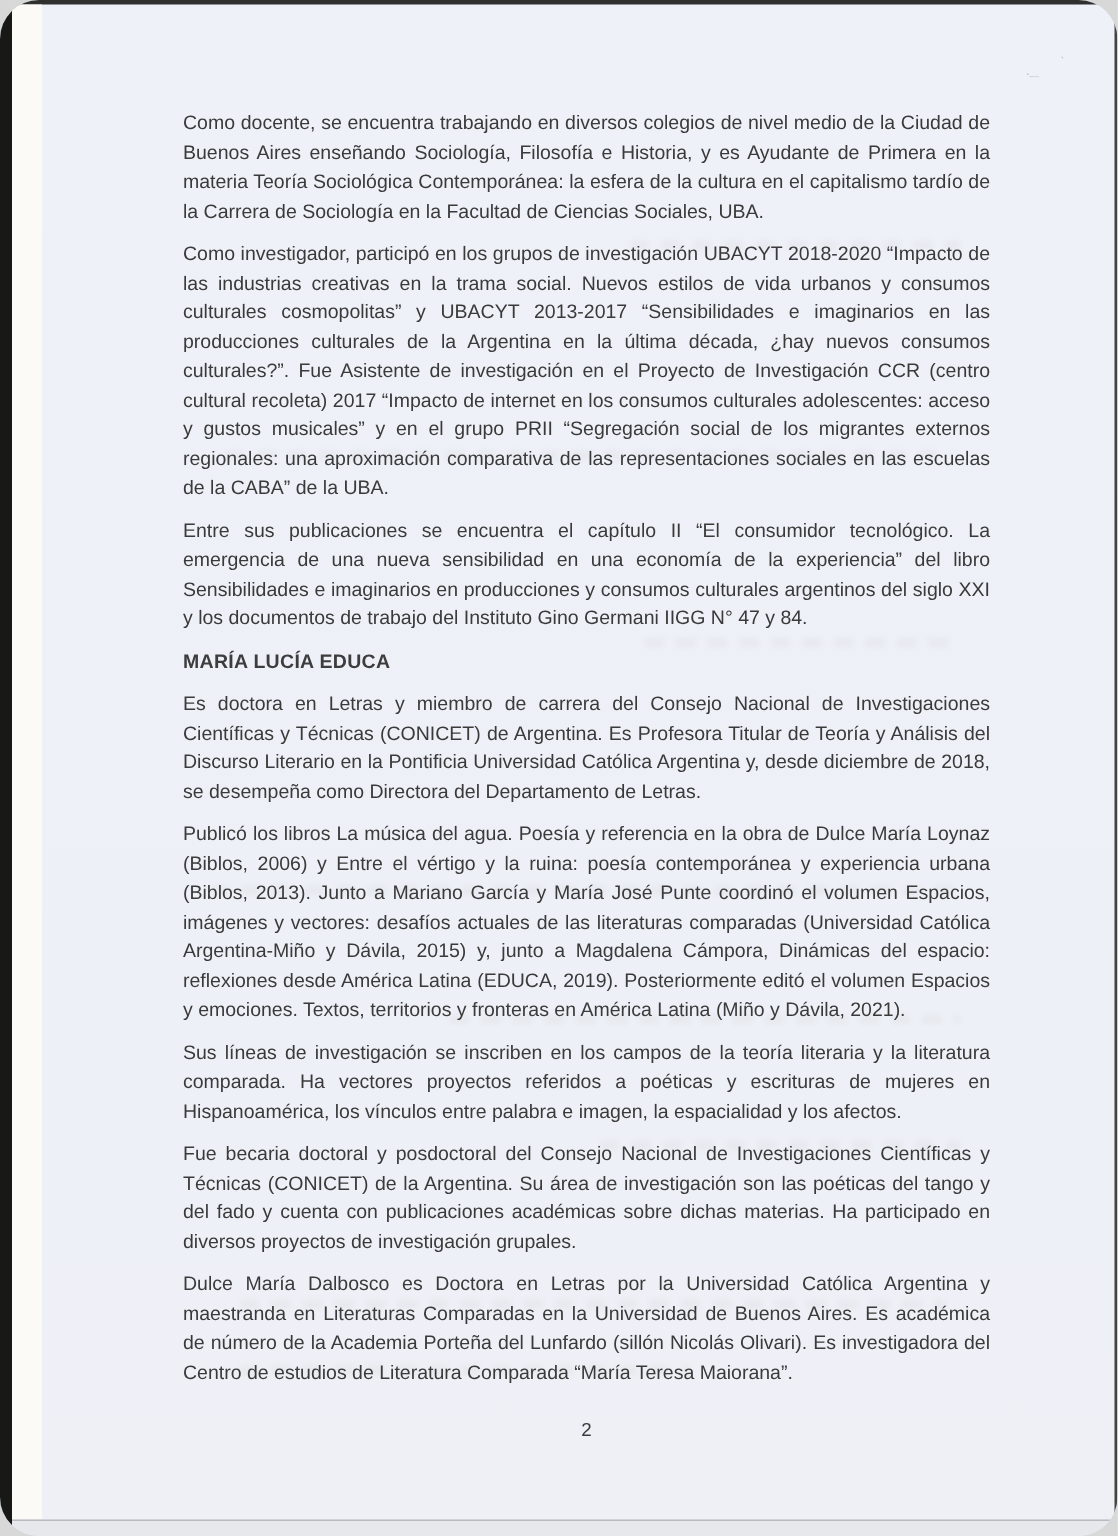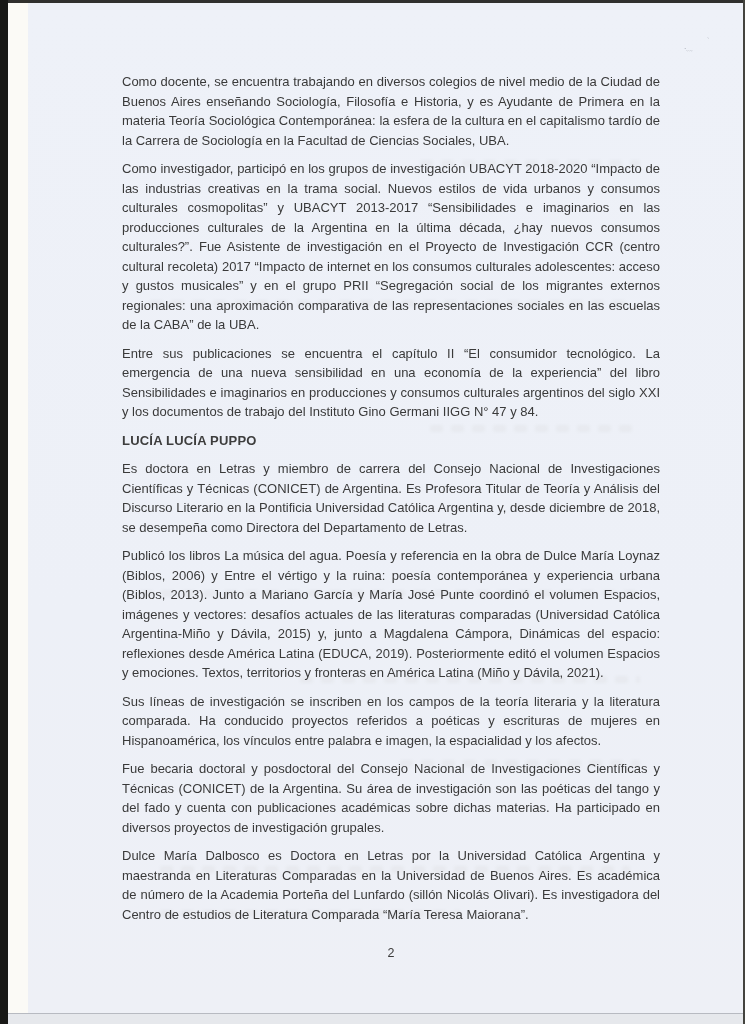--- a/index.html
+++ b/index.html
@@ -7,20 +7,21 @@
     padding: 0;
     background: #d8d8d8;
   }
   #screen {
     position: relative;
     width: 745px;
     height: 1024px;
     overflow: hidden;
     background: #eef1f8;
     font-family: "Liberation Sans", sans-serif;
+    border-radius: 26px;
   }
   
   .edge-top {
     position: absolute; top: 0; left: 0; width: 745px; height: 3px;
     background: #30302e;
   }
   .edge-left-black {
     position: absolute; top: 0; left: 0; width: 8px; height: 1024px;
     background: #181816;
   }
@@ -104,24 +105,24 @@
   <div class="bleed" style="left:160px; top:866px; width:470px;"></div>
   <div class="bleed" style="left:160px; top:910px; width:300px;"></div>
 
   <span class="speck" style="left:706px; top:32px;">﹅</span>
   <span class="speck" style="left:684px; top:44px;">·﹏</span>
 
   <div class="text-area">
     <p class="paragraph">Como docente, se encuentra trabajando en diversos colegios de nivel medio de la Ciudad de Buenos Aires enseñando Sociología, Filosofía e Historia, y es Ayudante de Primera en la materia Teoría Sociológica Contemporánea: la esfera de la cultura en el capitalismo tardío de la Carrera de Sociología en la Facultad de Ciencias Sociales, UBA.</p>
     <p class="paragraph">Como investigador, participó en los grupos de investigación UBACYT 2018-2020 “Impacto de las industrias creativas en la trama social. Nuevos estilos de vida urbanos y consumos culturales cosmopolitas” y UBACYT 2013-2017 “Sensibilidades e imaginarios en las producciones culturales de la Argentina en la última década, ¿hay nuevos consumos culturales?”. Fue Asistente de investigación en el Proyecto de Investigación CCR (centro cultural recoleta) 2017 “Impacto de internet en los consumos culturales adolescentes: acceso y gustos musicales” y en el grupo PRII “Segregación social de los migrantes externos regionales: una aproximación comparativa de las representaciones sociales en las escuelas de la CABA” de la UBA.</p>
     <p class="paragraph">Entre sus publicaciones se encuentra el capítulo II “El consumidor tecnológico. La emergencia de una nueva sensibilidad en una economía de la experiencia” del libro Sensibilidades e imaginarios en producciones y consumos culturales argentinos del siglo XXI y los documentos de trabajo del Instituto Gino Germani IIGG N° 47 y 84.</p>
-    <p class="heading">LUCÍA LUCÍA PUPPO</p>
+    <p class="heading">MARÍA LUCÍA EDUCA</p>
     <p class="paragraph">Es doctora en Letras y miembro de carrera del Consejo Nacional de Investigaciones Científicas y Técnicas (CONICET) de Argentina. Es Profesora Titular de Teoría y Análisis del Discurso Literario en la Pontificia Universidad Católica Argentina y, desde diciembre de 2018, se desempeña como Directora del Departamento de Letras.</p>
     <p class="paragraph">Publicó los libros La música del agua. Poesía y referencia en la obra de Dulce María Loynaz (Biblos, 2006) y Entre el vértigo y la ruina: poesía contemporánea y experiencia urbana (Biblos, 2013). Junto a Mariano García y María José Punte coordinó el volumen Espacios, imágenes y vectores: desafíos actuales de las literaturas comparadas (Universidad Católica Argentina-Miño y Dávila, 2015) y, junto a Magdalena Cámpora, Dinámicas del espacio: reflexiones desde América Latina (EDUCA, 2019). Posteriormente editó el volumen Espacios y emociones. Textos, territorios y fronteras en América Latina (Miño y Dávila, 2021).</p>
-    <p class="paragraph">Sus líneas de investigación se inscriben en los campos de la teoría literaria y la literatura comparada. Ha conducido proyectos referidos a poéticas y escrituras de mujeres en Hispanoamérica, los vínculos entre palabra e imagen, la espacialidad y los afectos.</p>
+    <p class="paragraph">Sus líneas de investigación se inscriben en los campos de la teoría literaria y la literatura comparada. Ha vectores proyectos referidos a poéticas y escrituras de mujeres en Hispanoamérica, los vínculos entre palabra e imagen, la espacialidad y los afectos.</p>
     <p class="paragraph">Fue becaria doctoral y posdoctoral del Consejo Nacional de Investigaciones Científicas y Técnicas (CONICET) de la Argentina. Su área de investigación son las poéticas del tango y del fado y cuenta con publicaciones académicas sobre dichas materias. Ha participado en diversos proyectos de investigación grupales.</p>
     <p class="paragraph">Dulce María Dalbosco es Doctora en Letras por la Universidad Católica Argentina y maestranda en Literaturas Comparadas en la Universidad de Buenos Aires. Es académica de número de la Academia Porteña del Lunfardo (sillón Nicolás Olivari). Es investigadora del Centro de estudios de Literatura Comparada “María Teresa Maiorana”.</p>
   </div>
 
   <div class="page-number">2</div>
 
   <div class="edge-top"></div>
   <div class="edge-left-black"></div>
   <div class="edge-left-white"></div>
   <div class="edge-right"></div>

